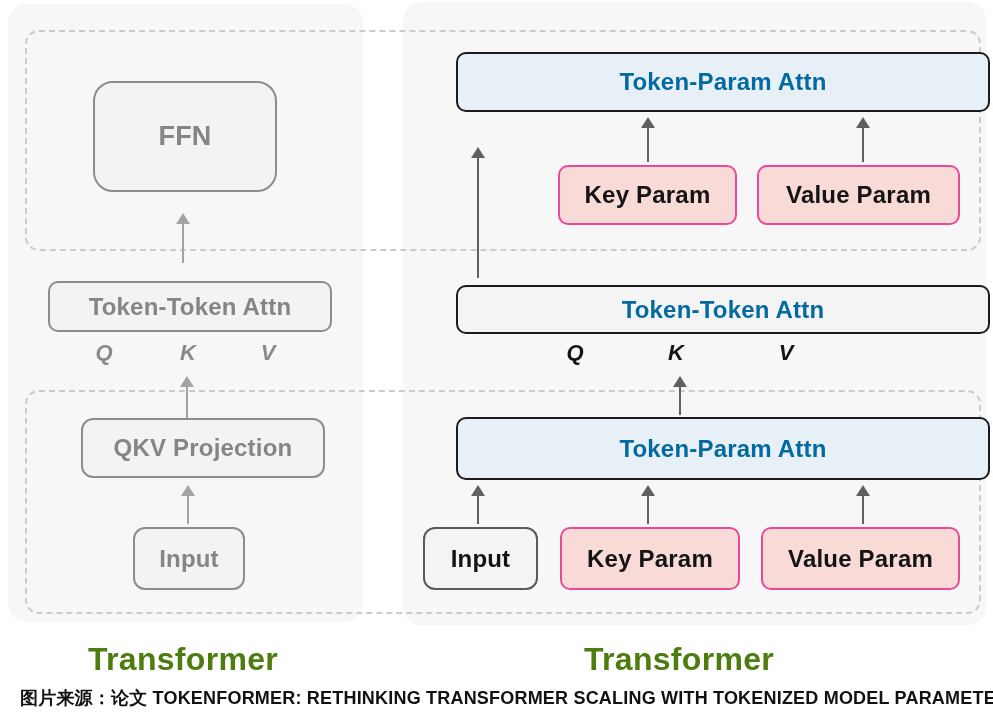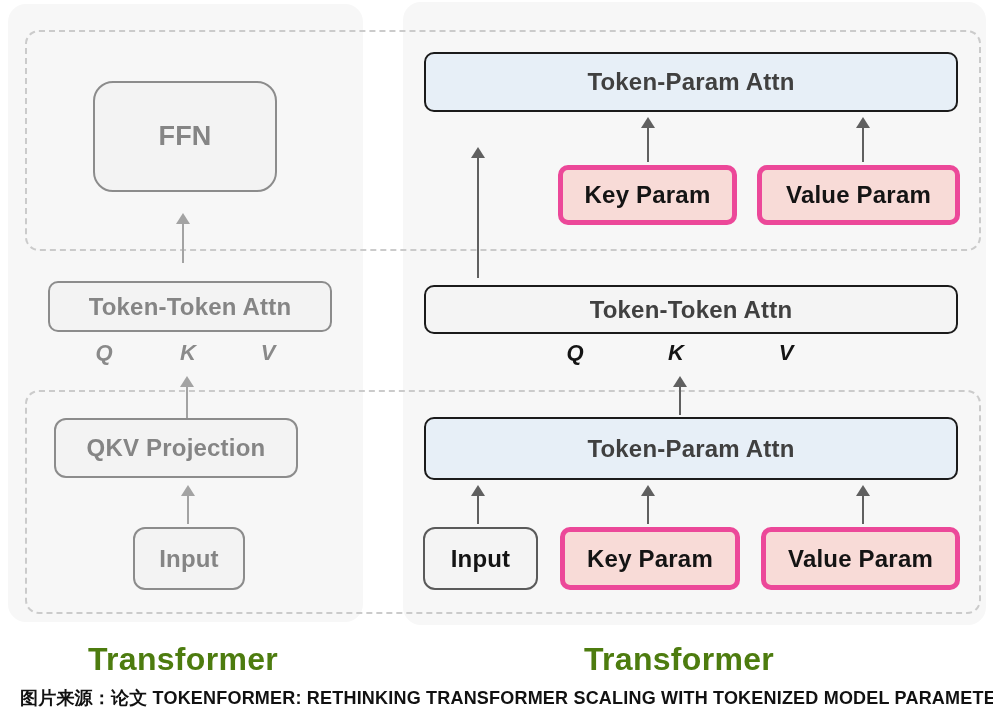--- a/index.html
+++ b/index.html
@@ -9,24 +9,24 @@
   }
   .panel{position:absolute;background:#f7f7f7;border-radius:18px;z-index:1;}
   .dashed-region{position:absolute;border:2px dashed #cbcbcb;border-radius:14px;z-index:2;}
   .box{
     position:absolute;display:flex;align-items:center;justify-content:center;
     font-weight:bold;box-sizing:border-box;z-index:4;letter-spacing:0.2px;
   }
   
   .gbox{border:2px solid #8c8c8c;background:#f3f3f3;color:#858585;}
   
-  .attn-dark{border:2.5px solid #1b1b1b;color:#404040;}
+  .attn-dark{border:2.5px solid #1b1b1b;color:#0369a1;margin-left:32px;}
   .blue{background:#e7eff7;}
   .neutral{background:#f4f4f4;}
-  .pink-box{border:5px solid #ec4899;background:#f8dbd7;color:#141414;}
+  .pink-box{border:2px solid #ec4899;background:#f8dbd7;color:#141414;}
   .input-dark{border:2px solid #5a5a5a;background:#f4f4f4;color:#141414;}
   .qkv{
     position:absolute;width:26px;text-align:center;font-weight:bold;font-style:italic;
     font-size:22px;z-index:4;
   }
   .qkv-gray{color:#8a8a8a;}
   .qkv-dark{color:#141414;}
   .arrow{position:absolute;width:14px;z-index:5;}
   .arrow .shaft{position:absolute;left:50%;margin-left:-1.25px;width:2.5px;top:9px;bottom:0;}
   .arrow .head{position:absolute;top:0;left:50%;margin-left:-7px;width:0;height:0;
@@ -70,21 +70,21 @@
 
   <span class="qkv qkv-gray" style="left:91px;top:340px;">Q</span>
   <span class="qkv qkv-gray" style="left:175px;top:340px;">K</span>
   <span class="qkv qkv-gray" style="left:255px;top:340px;">V</span>
 
   <div class="arrow gray" style="left:180px;top:376px;height:42px;">
     <div class="head"></div>
     <div class="shaft"></div>
   </div>
 
-  <div class="box gbox" style="left:54px;top:418px;width:244px;height:60px;border-radius:12px;font-size:24px;">
+  <div class="box gbox" style="left:81px;top:418px;width:244px;height:60px;border-radius:12px;font-size:24px;">
     <span>QKV Projection</span>
   </div>
 
   <div class="arrow gray" style="left:181px;top:485px;height:39px;">
     <div class="head"></div>
     <div class="shaft"></div>
   </div>
 
   <div class="box gbox" style="left:133px;top:527px;width:112px;height:63px;border-radius:12px;font-size:24px;">
     <span>Input</span>

